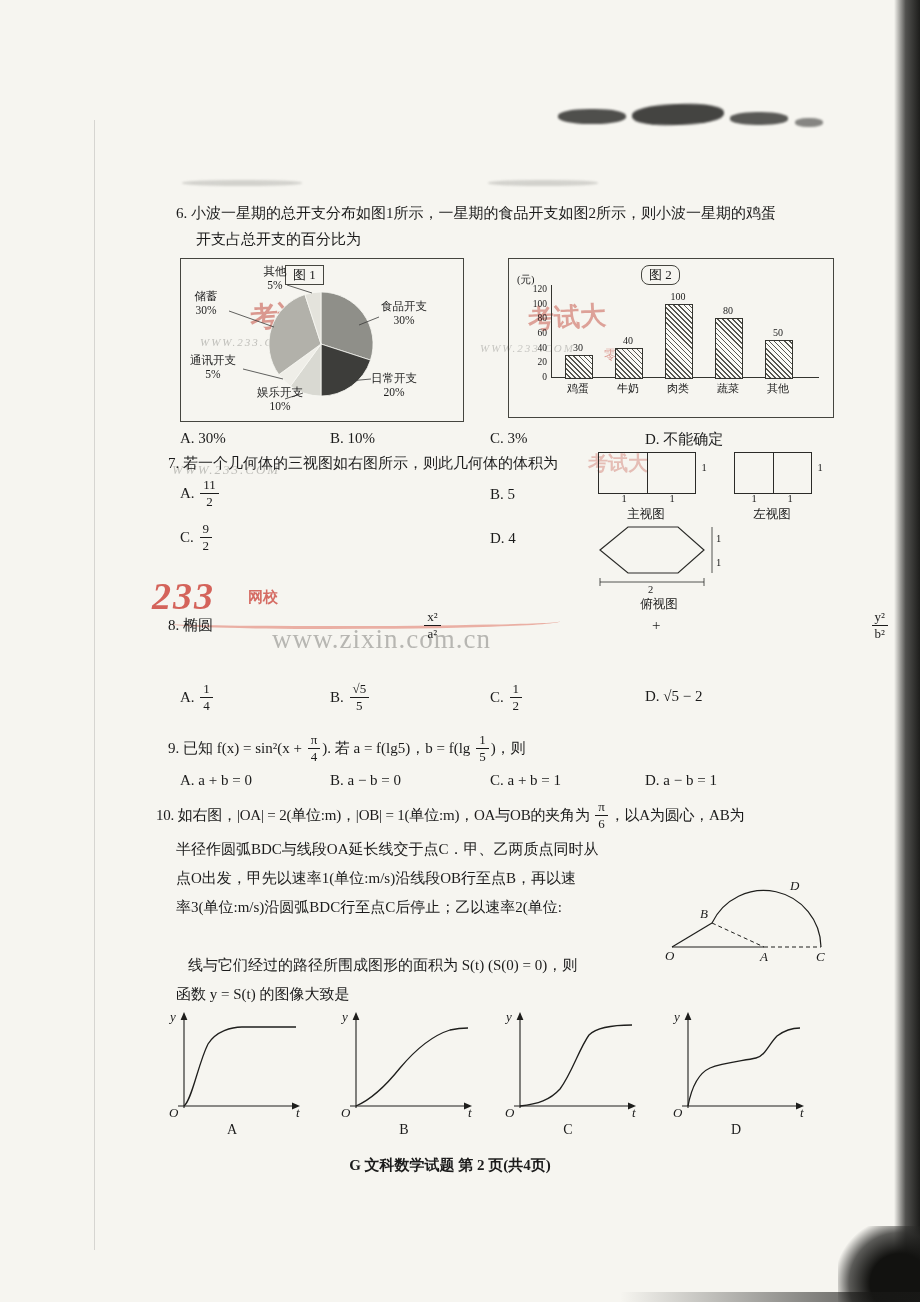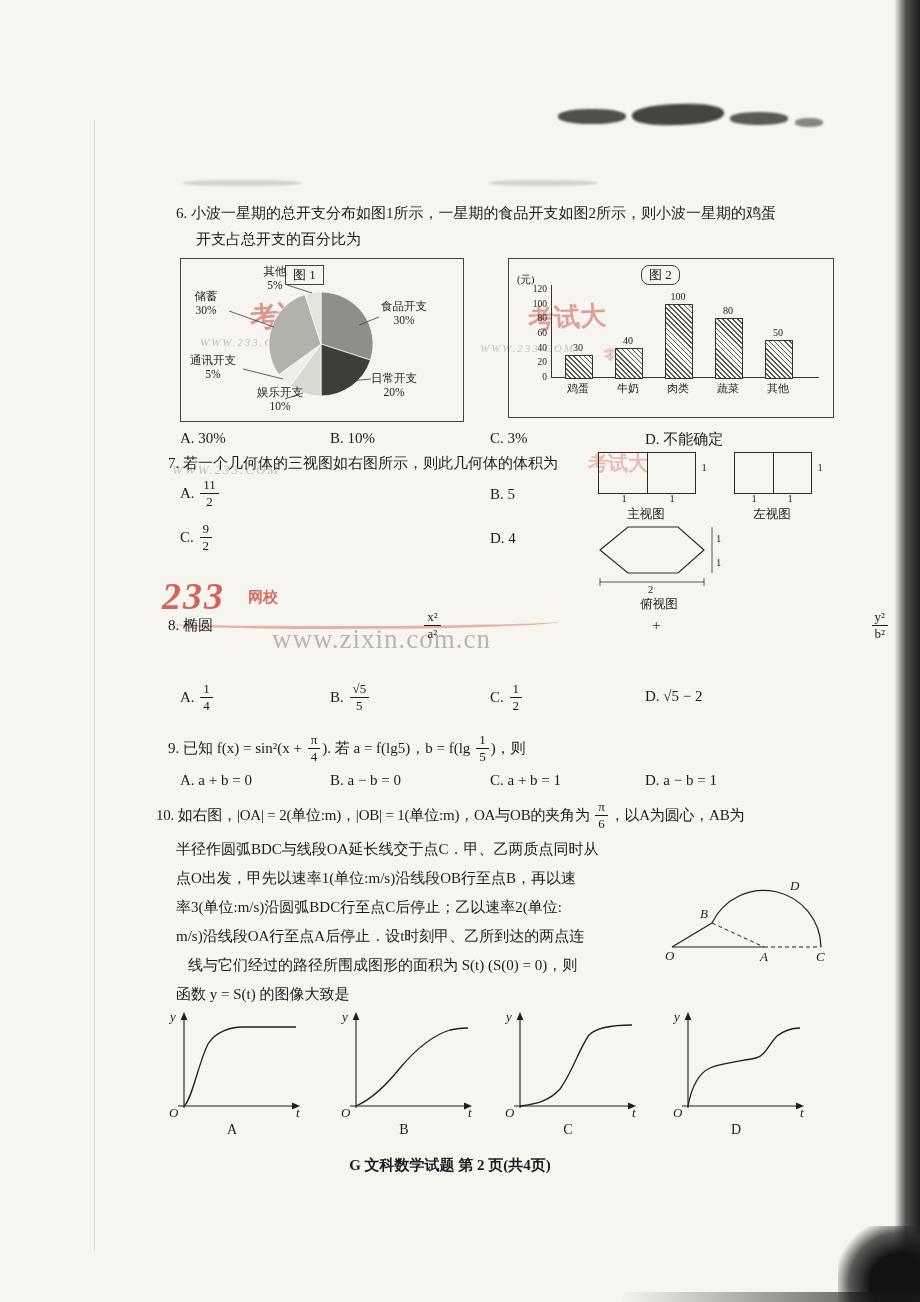--- a/index.html
+++ b/index.html
@@ -47,21 +47,21 @@
   <div class="abs" style="left:838px;top:1226px;width:82px;height:76px;background:radial-gradient(circle at 75% 75%,#121210 35%,rgba(40,40,38,.75) 60%,rgba(40,40,38,0) 78%);"></div>
   <div class="abs" style="left:620px;top:1292px;width:300px;height:10px;background:linear-gradient(to right,rgba(30,30,28,0),rgba(25,25,23,.8));"></div>
 
   <div class="wm" style="left:250px;top:296px;font-size:28px;font-weight:bold;color:rgba(190,60,45,.5);transform:rotate(-4deg);">考试大</div>
   <div class="wm" style="left:200px;top:336px;font-size:11px;letter-spacing:2px;color:rgba(110,110,106,.4);font-style:italic;">WWW.233.COM</div>
   <div class="wm" style="left:528px;top:300px;font-size:26px;font-weight:bold;color:rgba(190,60,45,.45);transform:rotate(-3deg);">考试大</div>
   <div class="wm" style="left:480px;top:342px;font-size:11px;letter-spacing:2px;color:rgba(110,110,106,.35);font-style:italic;">WWW.233.COM</div>
   <div class="wm" style="left:604px;top:346px;font-size:13px;color:rgba(200,70,55,.5);">零学网</div>
   <div class="wm" style="left:588px;top:450px;font-size:20px;font-weight:bold;color:rgba(190,60,45,.3);">考试大</div>
   <div class="wm" style="left:172px;top:462px;font-size:13px;letter-spacing:2px;color:rgba(110,110,106,.4);font-style:italic;">WWW.233.COM</div>
-  <div class="wm" style="left:162px;top:574px;font-size:38px;font-weight:bold;font-style:italic;color:rgba(200,50,40,.75);letter-spacing:2px;">233</div>
+  <div class="wm" style="left:152px;top:574px;font-size:38px;font-weight:bold;font-style:italic;color:rgba(200,50,40,.75);letter-spacing:2px;">233</div>
   <div class="wm" style="left:248px;top:588px;font-size:15px;font-weight:bold;color:rgba(200,50,40,.7);">网校</div>
   <div class="wm" style="left:170px;top:616px;width:390px;height:10px;border-bottom:3px solid rgba(220,90,70,.45);border-radius:0 0 60% 40%;"></div>
   <div class="wm" style="left:272px;top:624px;font-size:27px;letter-spacing:1px;color:rgba(120,120,116,.5);">www.zixin.com.cn</div>
 
   <div class="line" style="left:176px;top:204px;">6. 小波一星期的总开支分布如图1所示，一星期的食品开支如图2所示，则小波一星期的鸡蛋</div>
   <div class="line" style="left:196px;top:230px;">开支占总开支的百分比为</div>
 
   <div class="fig-box" style="left:180px;top:258px;width:282px;height:162px;">
     <svg width="282" height="162" style="position:absolute;left:0;top:0;">
       <g id="pie-slices">
@@ -226,21 +226,20 @@
   <div class="opt" style="left:645px;top:772px;"><span>D. a − b = 1</span></div>
 
   <div class="mrow" style="left:156px;top:800px;right:24px;letter-spacing:-0.2px;">
     <span>10. 如右图，|OA| = 2(单位:m)，|OB| = 1(单位:m)，OA与OB的夹角为 </span>
     <span class="frac"><span class="fn">π</span><span class="fd">6</span></span>
     <span>，以A为圆心，AB为</span>
   </div>
   <div class="line" style="left:176px;top:840px;">半径作圆弧BDC与线段OA延长线交于点C．甲、乙两质点同时从</div>
   <div class="line" style="left:176px;top:869px;">点O出发，甲先以速率1(单位:m/s)沿线段OB行至点B，再以速</div>
   <div class="line" style="left:176px;top:898px;">率3(单位:m/s)沿圆弧BDC行至点C后停止；乙以速率2(单位:</div>
-  <div class="line" style="left:176px;top:927px;">m/s)沿线段OA行至点A后停止．设t时刻甲、乙所到达的两点连</div>
   <div class="line" style="left:176px;top:956px;margin-left:12px;">线与它们经过的路径所围成图形的面积为 S(t) (S(0) = 0)，则</div>
   <div class="line" style="left:176px;top:985px;">函数 y = S(t) 的图像大致是</div>
 
   <svg class="abs" style="left:664px;top:852px;" width="182" height="114">
     <line x1="8" y1="95" x2="100" y2="95" stroke="#1e1e1c" stroke-width="1.2"></line>
     <line x1="100" y1="95" x2="157" y2="95" stroke="#1e1e1c" stroke-width="1" stroke-dasharray="4 3"></line>
     <line x1="8" y1="95" x2="48" y2="71" stroke="#1e1e1c" stroke-width="1.2"></line>
     <line x1="48" y1="71" x2="100" y2="95" stroke="#1e1e1c" stroke-width="1" stroke-dasharray="4 3"></line>
     <path d="M48,71 A57.3,57.3 0 0 1 157,95" fill="none" stroke="#1e1e1c" stroke-width="1.2"></path>
     <text x="1" y="108" font-size="13" font-style="italic" fill="#1b1b1b">O</text>

